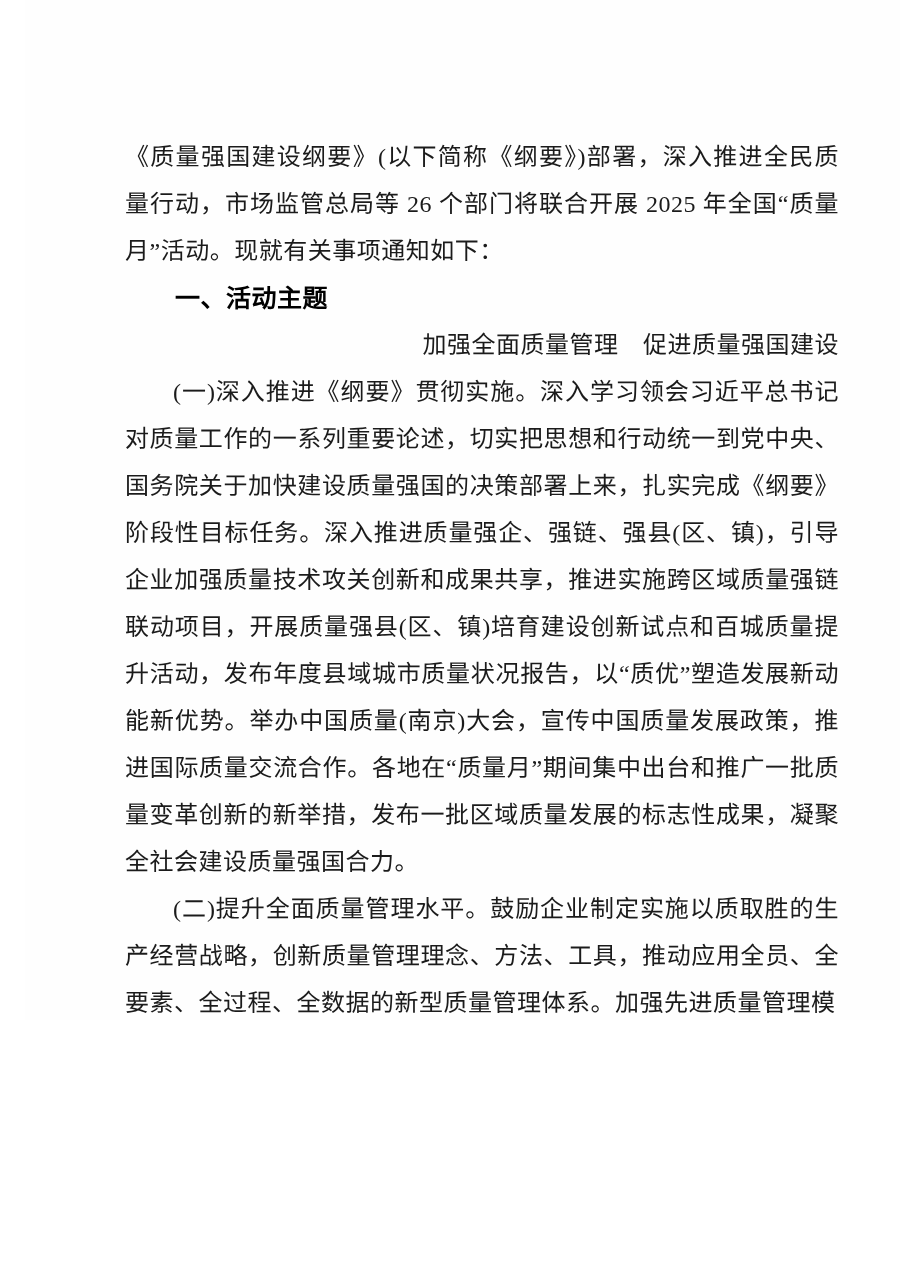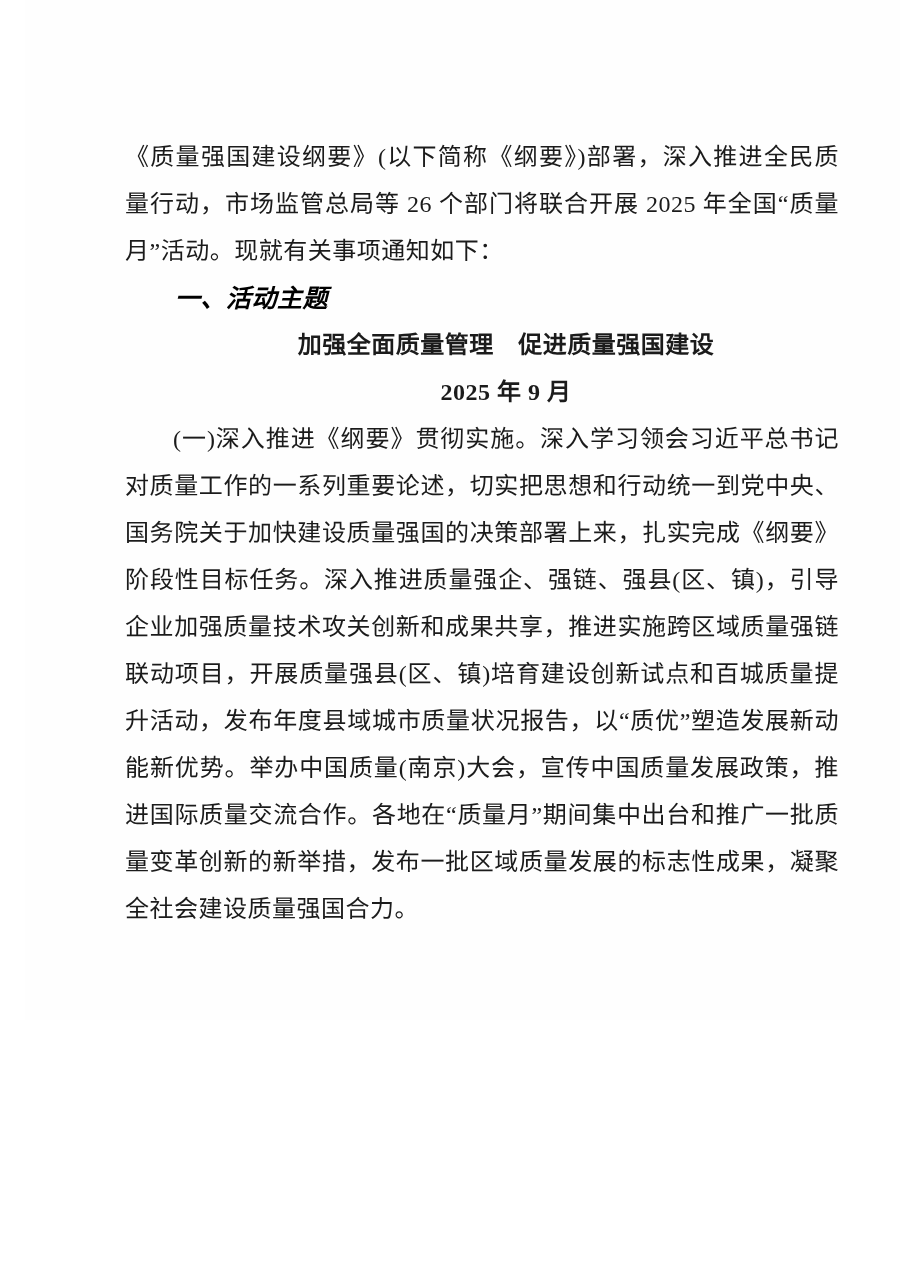--- a/index.html
+++ b/index.html
@@ -32,49 +32,47 @@
     margin: 0;
     padding: 0;
   }
   .para {
     text-align: justify;
   }
   .para.indent {
     text-indent: 2em;
   }
   .para.single {
-    text-align: center;
-    font-weight: bold;
+    text-align: right;
   }
   .heading {
     font-family: "Liberation Sans", "DejaVu Sans", sans-serif;
     font-weight: 700;
     font-size: 25px;
     color: #000000;
     text-align: left;
     text-indent: 2em;
     letter-spacing: 0.5px;
-    font-style: italic;
   }
   .page-number {
     position: absolute;
     left: 121px;
     top: 1158px;
     font-family: "Liberation Serif", "DejaVu Serif", serif;
     font-size: 24px;
     line-height: 40px;
     color: #222222;
     letter-spacing: 3px;
   }
 </style>
 </head>
 <body>
 
 <div class="page">
   <div class="content">
     <p class="para">《质量强国建设纲要》(以下简称《纲要》)部署，深入推进全民质量行动，市场监管总局等 26 个部门将联合开展 2025 年全国“质量月”活动。现就有关事项通知如下：</p>
     <h2 class="heading">一、活动主题</h2>
     <p class="para indent single">加强全面质量管理　促进质量强国建设</p>
-    <p class="para indent single">2025 年 9 月</p>
     <p class="para indent">(一)深入推进《纲要》贯彻实施。深入学习领会习近平总书记对质量工作的一系列重要论述，切实把思想和行动统一到党中央、国务院关于加快建设质量强国的决策部署上来，扎实完成《纲要》阶段性目标任务。深入推进质量强企、强链、强县(区、镇)，引导企业加强质量技术攻关创新和成果共享，推进实施跨区域质量强链联动项目，开展质量强县(区、镇)培育建设创新试点和百城质量提升活动，发布年度县域城市质量状况报告，以“质优”塑造发展新动能新优势。举办中国质量(南京)大会，宣传中国质量发展政策，推进国际质量交流合作。各地在“质量月”期间集中出台和推广一批质量变革创新的新举措，发布一批区域质量发展的标志性成果，凝聚全社会建设质量强国合力。</p>
+    <p class="para indent">(二)提升全面质量管理水平。鼓励企业制定实施以质取胜的生产经营战略，创新质量管理理念、方法、工具，推动应用全员、全要素、全过程、全数据的新型质量管理体系。加强先进质量管理模</p>
   </div>
   <div class="page-number">— 2 —</div>
 </div>
 
 </body></html>

